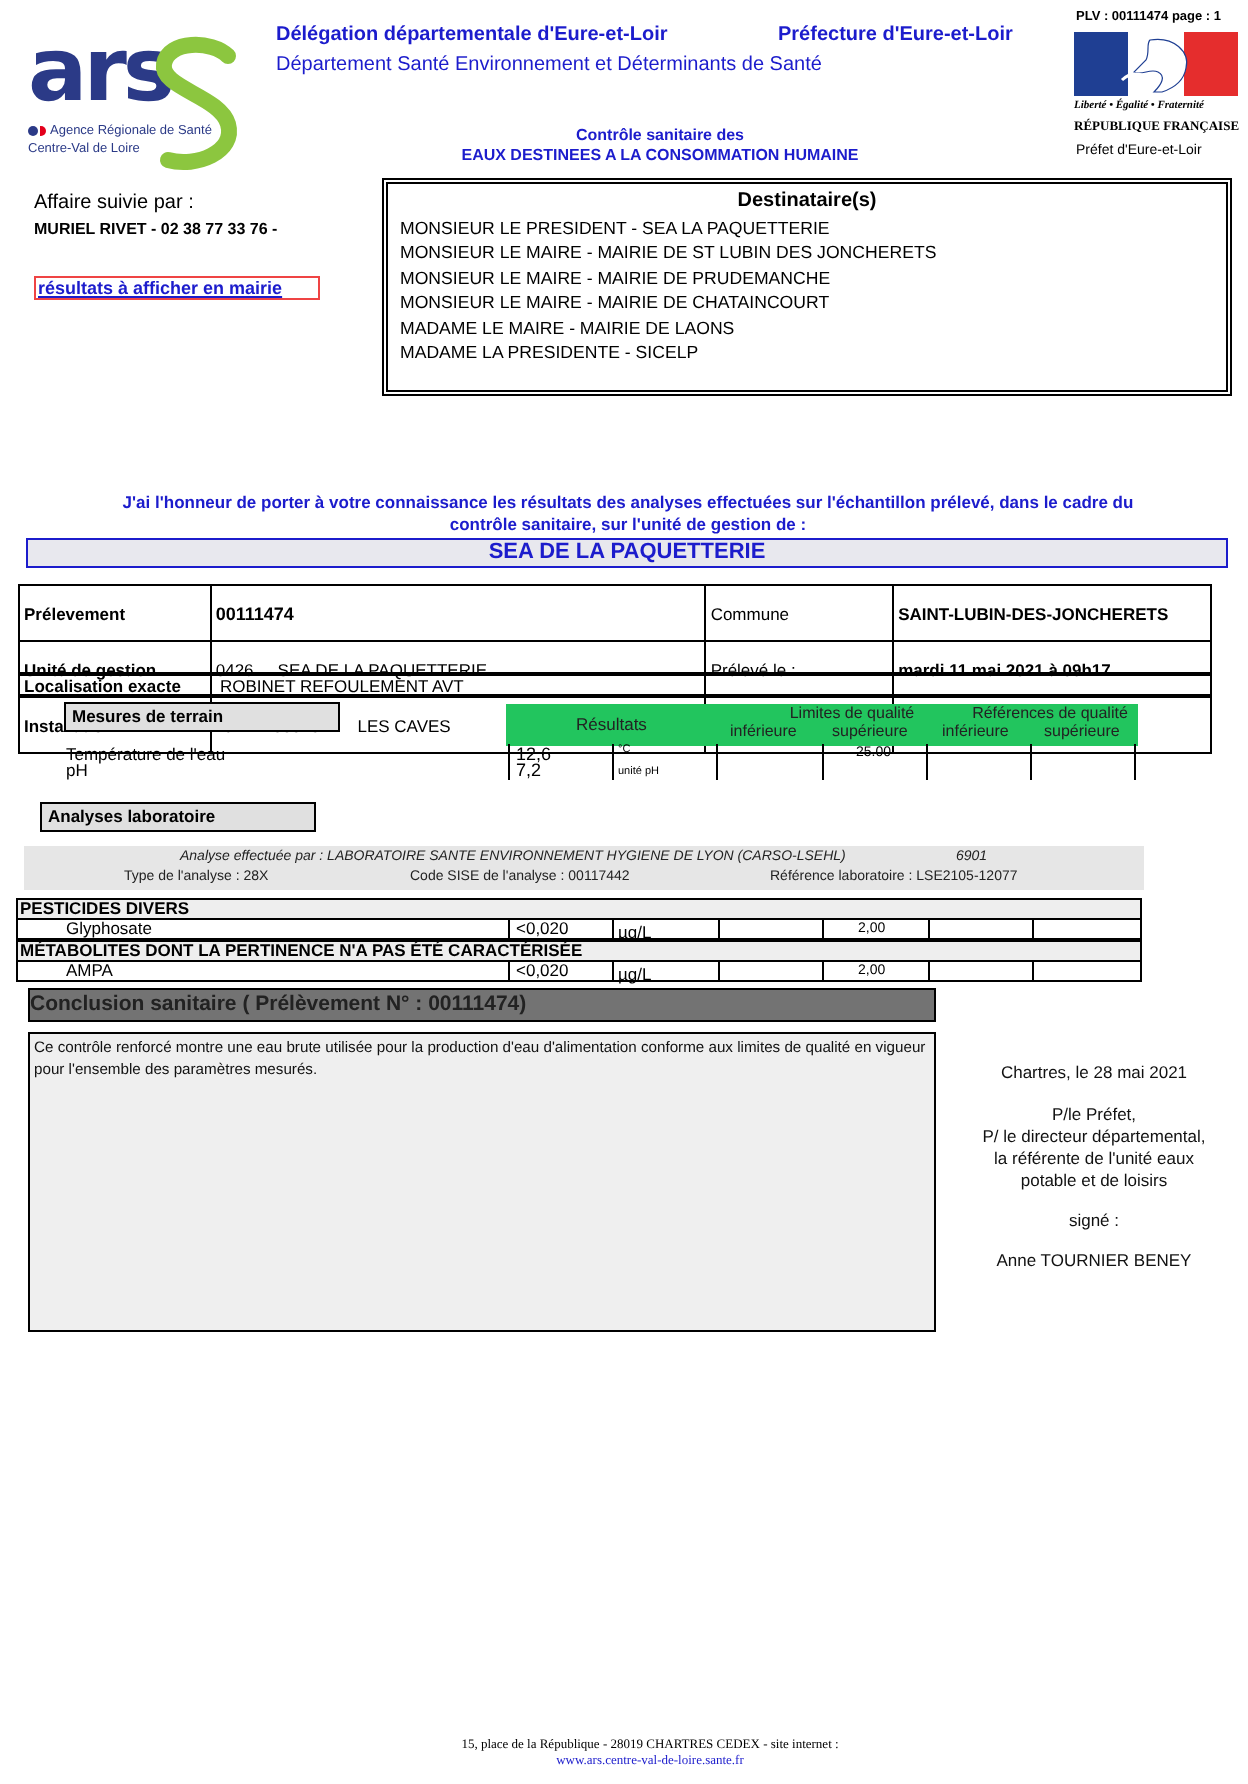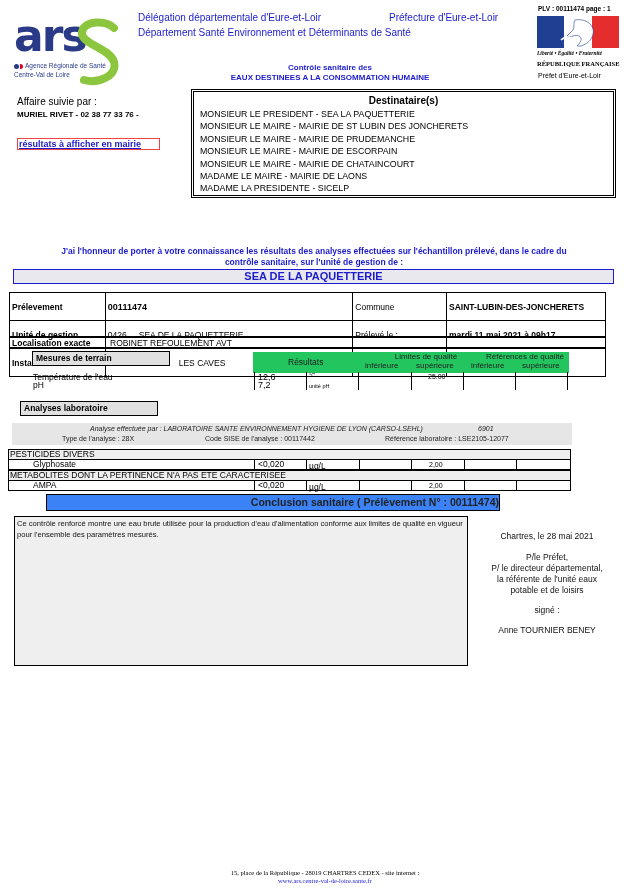--- a/index.html
+++ b/index.html
@@ -10,21 +10,21 @@
   
   #ars-logo { left: 12px; top: 14px; width: 112px; height: 70px; }
   .ars-text { position: absolute; left: 2px; top: 0px; font-family: "DejaVu Sans", sans-serif; font-weight: bold; font-size: 44px; color: #2b3a87; letter-spacing: -3px; line-height: 44px; }
   .ars-s { position: absolute; left: 58px; top: 4px; width: 52px; height: 68px; }
   .ars-tag1 { position: absolute; left: 2px; top: 48px; font-size: 6.5px; color: #2b3a87; white-space: nowrap; font-family: "Liberation Sans", sans-serif; }
   .ars-tag1 .dot-blue { display:inline-block; width:5px; height:5px; border-radius:50%; background:#2b3a87; margin-right:1px; vertical-align: middle;}
   .ars-tag1 .dot-red { display:inline-block; width:3px; height:5px; border-radius:0 5px 5px 0; background:#e3001b; margin-right:2px; vertical-align: middle;}
   .ars-tag2 { position: absolute; left: 2px; top: 57px; font-size: 6.5px; color: #2b3a87; white-space: nowrap; }
 
   .hdr-blue { color: #1c1ccc; font-size: 10px; white-space: nowrap; }
-  .hdr-bold { font-weight: normal; }
+  .hdr-bold { font-weight: bold; }
 
   
   #plv { left: 538px; top: 5px; font-size: 6.5px; font-weight: bold; color: #000; white-space: nowrap; }
   #marianne { left: 537px; top: 16px; width: 82px; height: 32px; }
   #marianne .blue { position:absolute; left:0; top:0; width:27px; height:32px; background:#1f3f93; }
   #marianne .white { position:absolute; left:27px; top:0; width:28px; height:32px; background:#fff; }
   #marianne .red { position:absolute; left:55px; top:0; width:27px; height:32px; background:#e52d2d; }
   #devise { left: 537px; top: 50px; font-size: 5.5px; font-style: italic; font-family: "Liberation Serif", serif; font-weight: bold; white-space: nowrap; }
   #republique { left: 537px; top: 60px; font-size: 6.5px; font-family: "Liberation Serif", serif; font-weight: bold; white-space: nowrap; letter-spacing: 0px; }
   #prefet { left: 538px; top: 72px; font-size: 7px; white-space: nowrap; }
@@ -60,26 +60,26 @@
 
   .meas-name { font-size: 8.5px; white-space: nowrap; line-height: 9px; }
   .cell-line { position: absolute; border-left: 1px solid #000; }
   .val { font-size: 9px; white-space: nowrap; line-height: 9px; }
   .unit { font-size: 5.5px; white-space: nowrap; }
 
   #lab-strip { left: 12px; top: 423px; width: 560px; height: 22px; background: #e6e6e6; }
   #lab-strip .ln { position: absolute; font-size: 7px; font-style: italic; white-space: nowrap; color: #222; }
   #lab-strip .ln2 { position: absolute; font-size: 7px; white-space: nowrap; color: #222; }
 
-  .grp-row { border: 1px solid #000; background: #eeeeee; font-size: 8.5px; font-weight: normal; padding-left: 1px; line-height: 9px; height: 11px; white-space: nowrap; }
+  .grp-row { border: 1px solid #000; background: #eeeeee; font-size: 8.5px; font-weight: bold; padding-left: 1px; line-height: 9px; height: 11px; white-space: nowrap; }
   .param-row { height: 10px; border: 1px solid #000; border-top: none; }
   .param-row .pn { position: absolute; font-size: 8.5px; line-height: 9px; white-space: nowrap; }
   .param-row .c { position: absolute; top: 0; height: 9px; border-left: 1px solid #000; }
 
-  #conclusion-title { left: 14px; top: 494px; width: 454px; height: 17px; border: 1px solid #000; background: #3b82f6; text-align: right; font-size: 10.5px; font-weight: bold; line-height: 15px; color: #222; margin-left: 32px; }
+  #conclusion-title { left: 14px; top: 494px; width: 454px; height: 17px; border: 1px solid #000; background: #737373; text-align: left; font-size: 10.5px; font-weight: bold; line-height: 15px; color: #222; }
   #conclusion-body { left: 14px; top: 516px; width: 454px; height: 150px; border: 1px solid #000; background: #efefef; font-size: 7.6px; line-height: 10.5px; padding: 2px 2px; color: #111; }
 
   #signature { left: 470px; top: 531px; width: 154px; text-align: center; font-size: 8.5px; line-height: 11px; color: #111; }
 
   #footer { left: 200px; top: 869px; width: 250px; text-align: center; font-family: "Liberation Serif", serif; font-size: 6.5px; line-height: 8px; }
   #footer .site { color: #1c1ccc; }
 </style>
 </head>
 <body>
 
@@ -117,21 +117,20 @@
 
 <div id="affaire" class="abs">Affaire suivie par :</div>
 <div id="muriel" class="abs">MURIEL RIVET - 02 38 77 33 76 -</div>
 <div id="afficher" class="abs">résultats à afficher en mairie</div>
 
 <div id="destinataires" class="abs">
   <div class="title">Destinataire(s)</div>
   <div class="line">MONSIEUR LE PRESIDENT - SEA LA PAQUETTERIE</div>
   <div class="line">MONSIEUR LE MAIRE - MAIRIE DE ST LUBIN DES JONCHERETS</div>
   <div class="line">MONSIEUR LE MAIRE - MAIRIE DE PRUDEMANCHE</div>
-  <div class="line">MONSIEUR LE MAIRE - MAIRIE DE ESCORPAIN</div>
   <div class="line">MONSIEUR LE MAIRE - MAIRIE DE CHATAINCOURT</div>
   <div class="line">MADAME LE MAIRE - MAIRIE DE LAONS</div>
   <div class="line">MADAME LA PRESIDENTE - SICELP</div>
 </div>
 
 <div id="intro" class="abs">
   <div>J'ai l'honneur de porter à votre connaissance les résultats des analyses effectuées sur l'échantillon prélevé, dans le cadre du</div>
   <div>contrôle sanitaire, sur l'unité de gestion de :</div>
 </div>
 <div id="unit-banner" class="abs">SEA  DE LA PAQUETTERIE</div>

